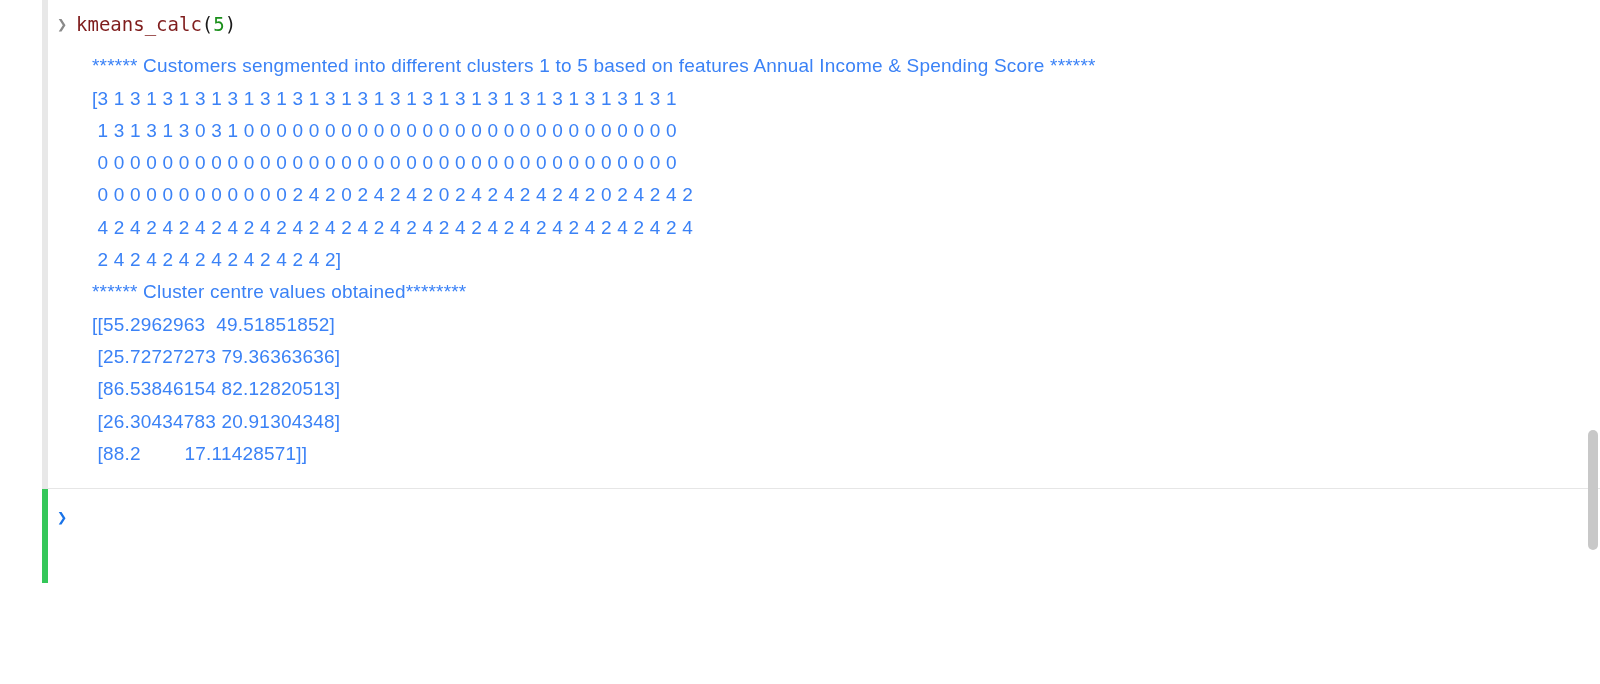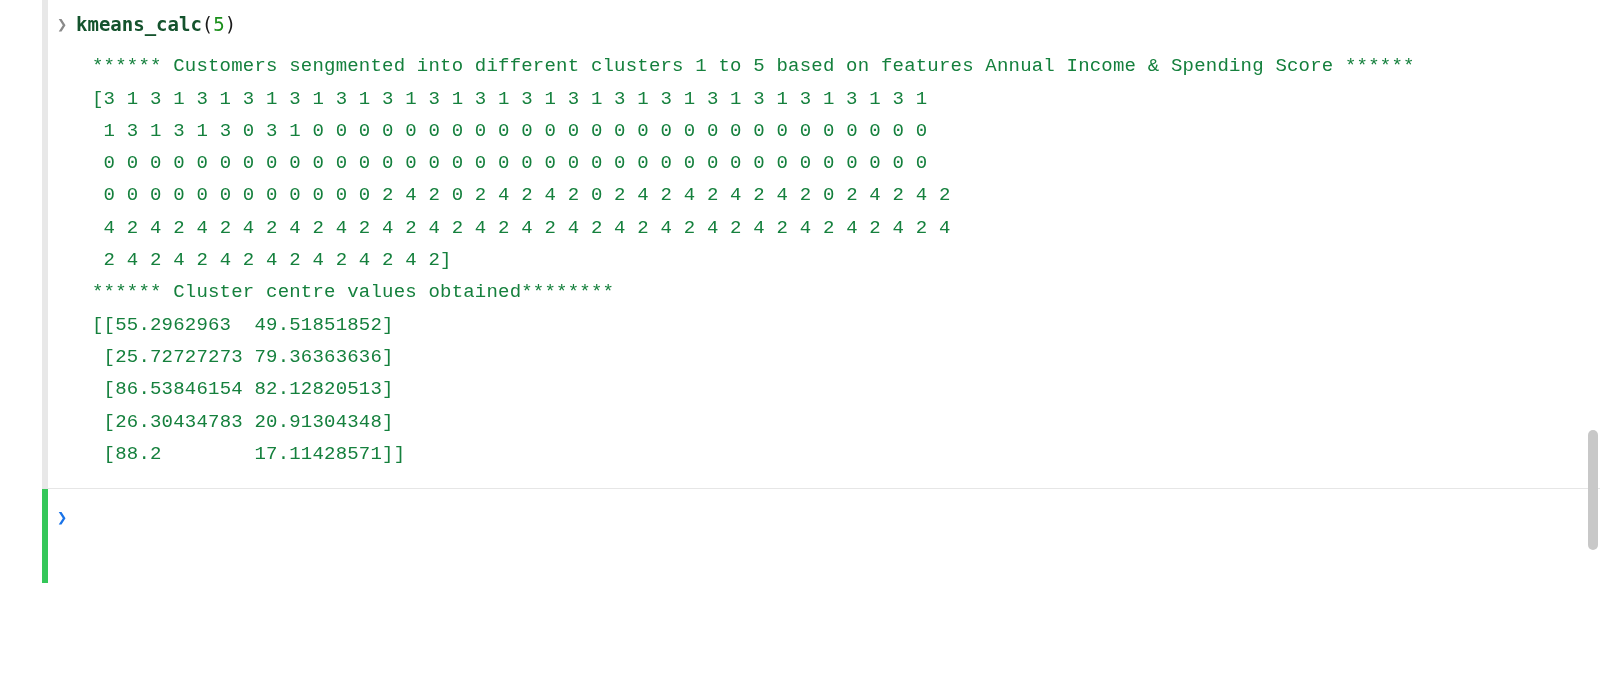--- a/index.html
+++ b/index.html
@@ -38,28 +38,28 @@
       font-size: 17px;
       text-align: center;
       padding-top: 2px;
       user-select: none;
     }
     .code-line {
       font-family: 'Menlo', 'Monaco', 'Consolas', monospace;
       white-space: pre;
       color: #1a1a1a;
     }
-    .tok-func { color: #14532d; font-weight: bold; }
+    .tok-func { color: #7f1d1d; }
     .tok-paren { color: #1a1a1a; }
     .tok-num { color: #1a8f1a; }
     .cell-output-area {
       padding: 4px 6px 18px 44px;
-      font-family: Liberation Mono, monospace;
+      font-family: Liberation Sans, sans-serif;
       white-space: pre-wrap;
-      color: #15803d;
+      color: #3b82f6;
       letter-spacing: 0.2px;
     }
     .cell-divider {
       height: 1px;
       background: #e6e6e6;
       margin-left: 42px;
     }
     .cell-new {
       margin-left: 42px;
       border-left: 6px solid #34c759;

